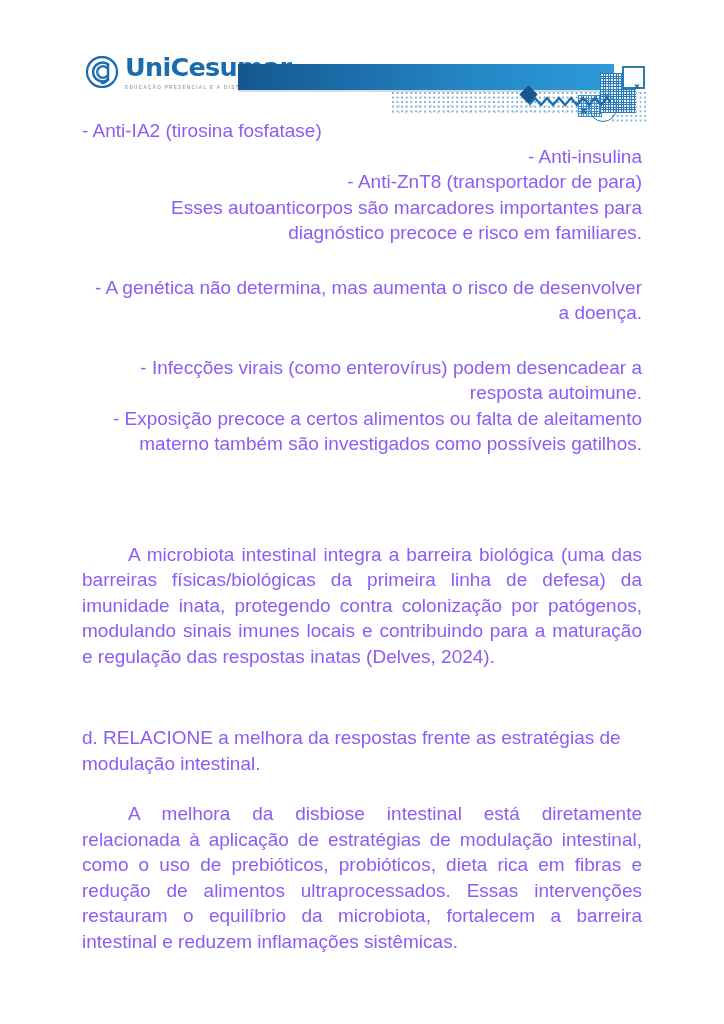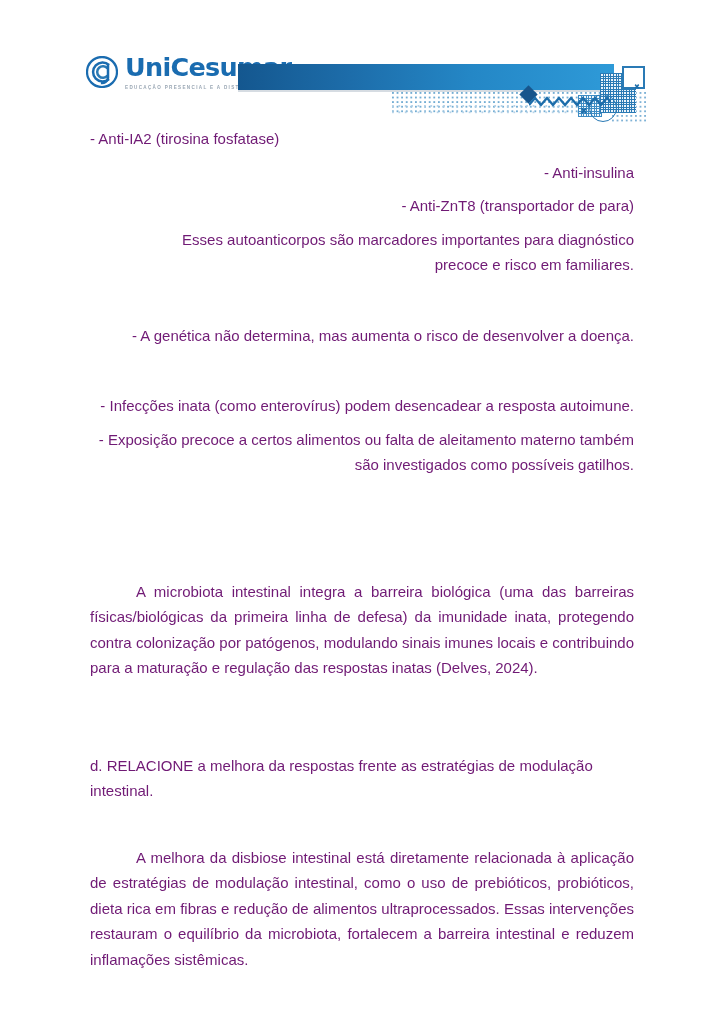--- a/index.html
+++ b/index.html
@@ -198,24 +198,24 @@
   .xmark-b { left: 634px; top: 84px; font-size: 7px; }
 
   
   .doc-body {
     position: absolute;
     left: 82px;
     top: 118px;
     width: 560px;
   }
   .doc-body p {
-    margin: 8px;
-    font-size: 15px;
+    margin: 0;
+    font-size: 19px;
     line-height: 25.5px;
-    color: #701a75;
+    color: #8b5cf6;
   }
   .ln          { text-align: left; }
   .ln-indent1  { text-align: right; padding-left: 14px; }
   .para-just   { text-align: justify; text-indent: 46px; }
   .para-left   { text-align: right; }
   .sp-sm  { height: 25px; }
   .sp-md  { height: 29px; }
   .sp-xl  { height: 56px; }
   .sp-xxl { height: 60px; }
 </style>
@@ -267,21 +267,21 @@
     <p class="ln-indent1">- Anti-ZnT8 (transportador de para)</p>
 
     <p class="para-left" style="text-indent:46px;">Esses autoanticorpos são marcadores importantes para diagnóstico precoce e risco em familiares.</p>
 
     <div class="sp-md"></div>
 
     <p class="para-left">- A genética não determina, mas aumenta o risco de desenvolver a doença.</p>
 
     <div class="sp-md"></div>
 
-    <p class="para-left">- Infecções inata (como enterovírus) podem desencadear a resposta autoimune.</p>
+    <p class="para-left">- Infecções virais (como enterovírus) podem desencadear a resposta autoimune.</p>
     <p class="para-left">- Exposição precoce a certos alimentos ou falta de aleitamento materno também são investigados como possíveis gatilhos.</p>
 
     <div class="sp-xxl"></div>
 
 
     <div class="sp-sm"></div>
 
     <p class="para-just">A microbiota intestinal integra a barreira biológica (uma das barreiras físicas/biológicas da primeira linha de defesa) da imunidade inata, protegendo contra colonização por patógenos, modulando sinais imunes locais e contribuindo para a maturação e regulação das respostas inatas (Delves, 2024).</p>
 
     <div class="sp-xl"></div>

